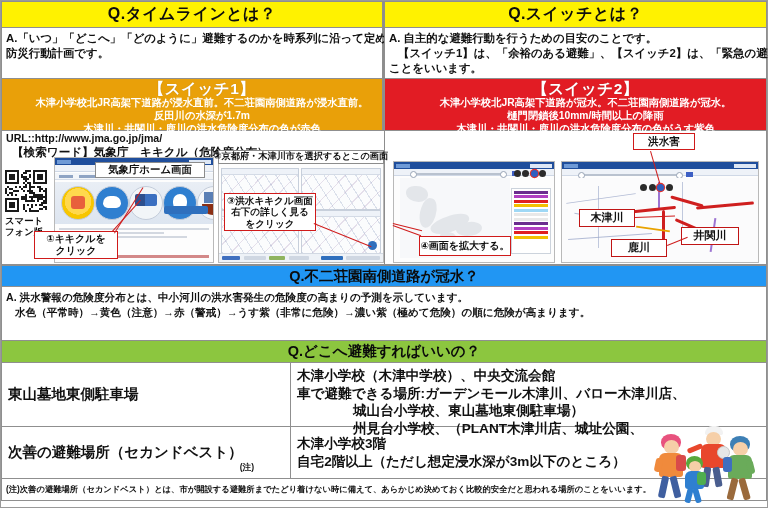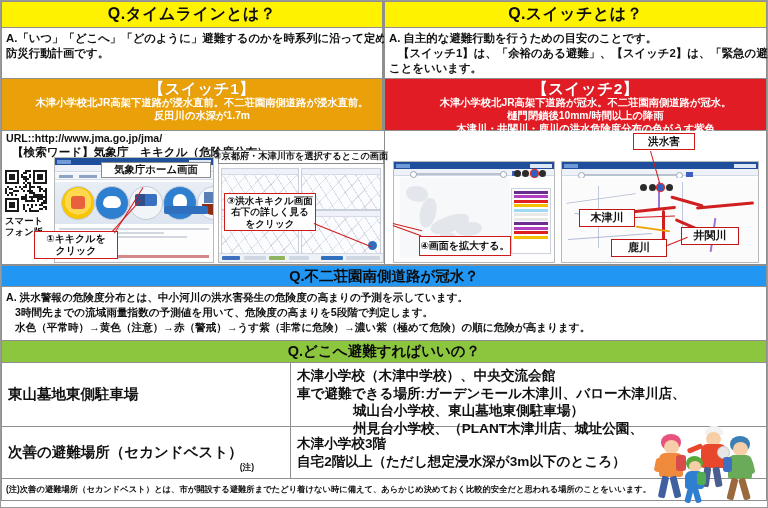--- a/index.html
+++ b/index.html
@@ -240,20 +240,21 @@
     <div class="topcol left">
       <div class="qhead">Q.タイムラインとは？</div>
       <div class="abody">
         <div class="ln">A.「いつ」「どこへ」「どのように」避難するのかを時系列に沿って定めた</div>
         <div class="ln">防災行動計画です。</div>
       </div>
       <div class="switchbox orange">
         <div class="sttl">【スイッチ1】</div>
         <div class="sline">木津小学校北JR高架下道路が浸水直前。不二荘園南側道路が浸水直前。</div>
         <div class="sline">反田川の水深が1.7m</div>
+        <div class="sline">木津川・井関川・鹿川の洪水危険度分布の色が赤色</div>
       </div>
     </div>
 
     <div class="topcol">
       <div class="qhead">Q.スイッチとは？</div>
       <div class="abody">
         <div class="ln">A. 自主的な避難行動を行うための目安のことです。</div>
         <div class="ln ind">【スイッチ1】は、「余裕のある避難」、【スイッチ2】は、「緊急の避難」の</div>
         <div class="ln">ことをいいます。</div>
       </div>
@@ -523,21 +524,21 @@
         </div>
         <div class="btnblue"></div>
         <div class="lines">
             <i></i>
             <i style="width:70%"></i>
             <i style="width:85%"></i>
           </div>
         <div class="redbar"></div>
       </div>
 
-      <div class="callout" style="left:99px;top:31px;width:110px;height:16px;font-size:10.4px">気象庁ホーム画面</div>
+      <div class="callout" style="left:93px;top:31px;width:110px;height:16px;font-size:10.4px">気象庁ホーム画面</div>
 
       <div class="callout red" style="left:32px;top:100px;width:84px;height:28px;flex-direction:column">
         <span>①キキクルを</span>
         <span>クリック</span>
       </div>
       <div class="leader" style="left:110px;top:100px;width:42px;transform:rotate(-48deg)"></div>
       <div class="leader" style="left:112px;top:102px;width:54px;transform:rotate(-58deg)"></div>
 
       <div class="shot sel-shot">
         <div class="bar" style="height:5px"></div>
@@ -663,21 +664,20 @@
       <div class="callout" style="left:296px;top:96px;width:58px;height:18px;font-size:11px;border:1.3px solid #c01515">井関川</div>
       <div class="callout" style="left:226px;top:108px;width:56px;height:18px;font-size:11px;border:1.3px solid #c01515">鹿川</div>
       <div class="leader" style="left:250px;top:86px;width:40px;transform:rotate(-2deg)"></div>
       <div class="leader" style="left:282px;top:114px;width:22px;transform:rotate(-22deg)"></div>
     </div>
   </div>
 
   <div class="bluehead">Q.不二荘園南側道路が冠水？</div>
   <div class="bluebody">
     <div>A. 洪水警報の危険度分布とは、中小河川の洪水害発生の危険度の高まりの予測を示しています。</div>
-    <div class="ind1">3時間先までの流域雨量指数の予測値を用いて、危険度の高まりを5段階で判定します。</div>
     <div class="ind1">水色（平常時）→黄色（注意）→赤（警戒）→うす紫（非常に危険）→濃い紫（極めて危険）の順に危険が高まります。</div>
   </div>
 
   <div class="greenhead">Q.どこへ避難すればいいの？</div>
 
   <div class="evactable">
     <div class="erow" style="height:64px">
       <div class="ecell-l">東山墓地東側駐車場</div>
       <div class="ecell-r">
         <div class="rl">木津小学校（木津中学校）、中央交流会館</div>

